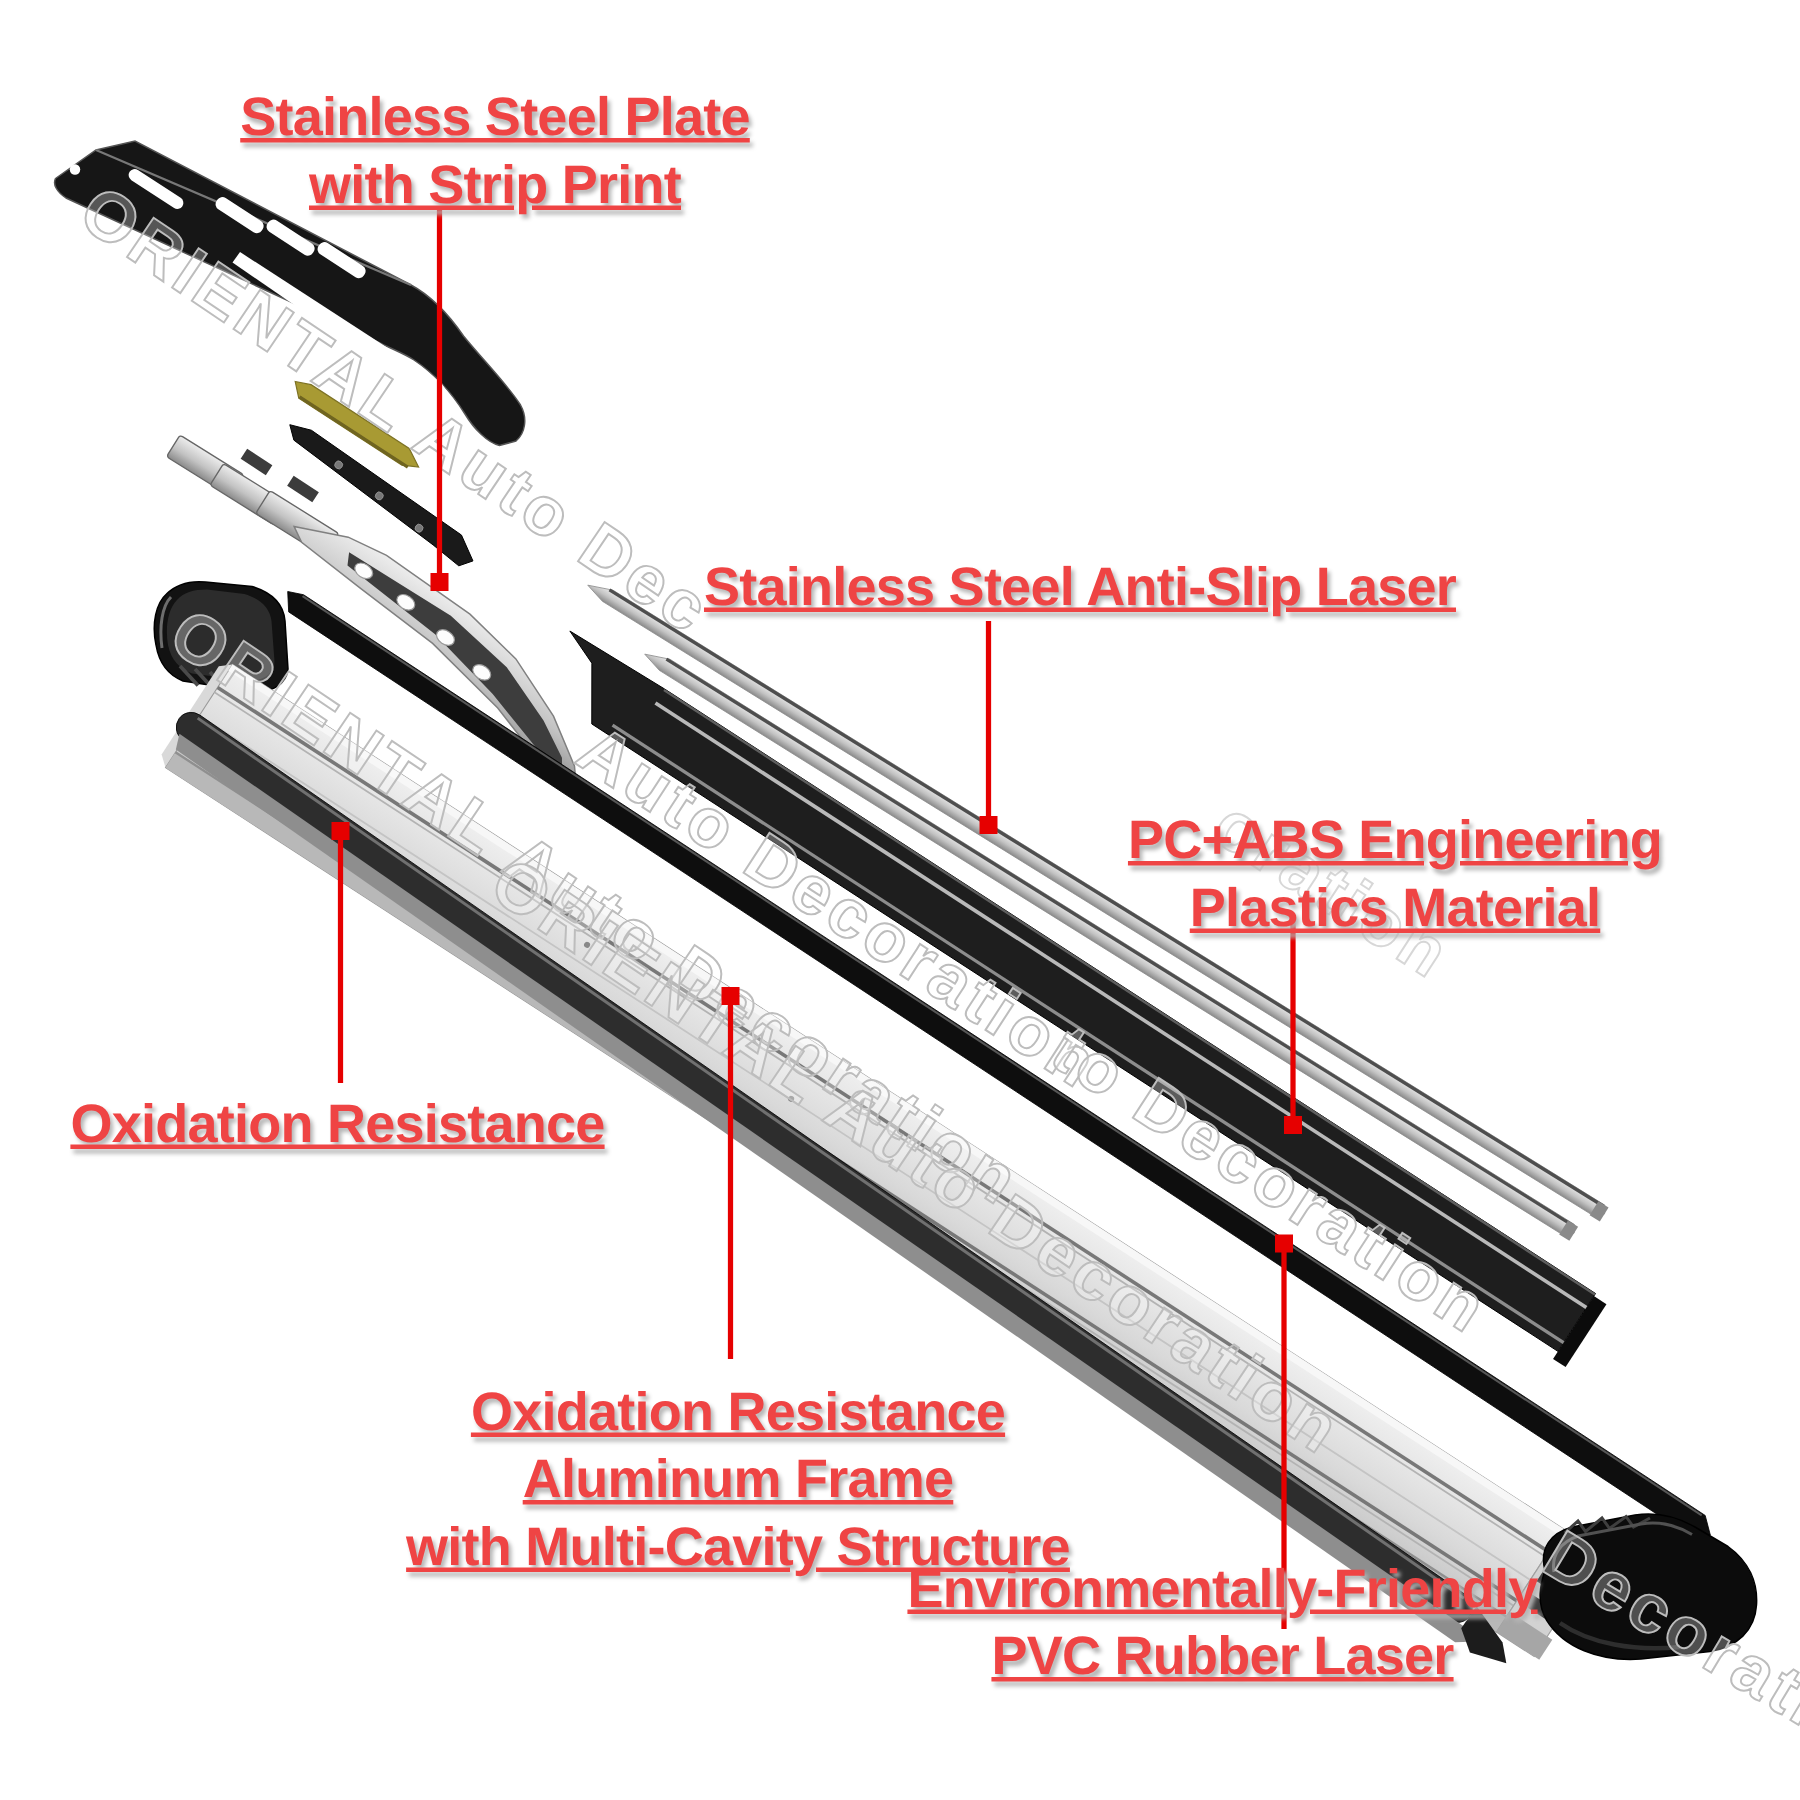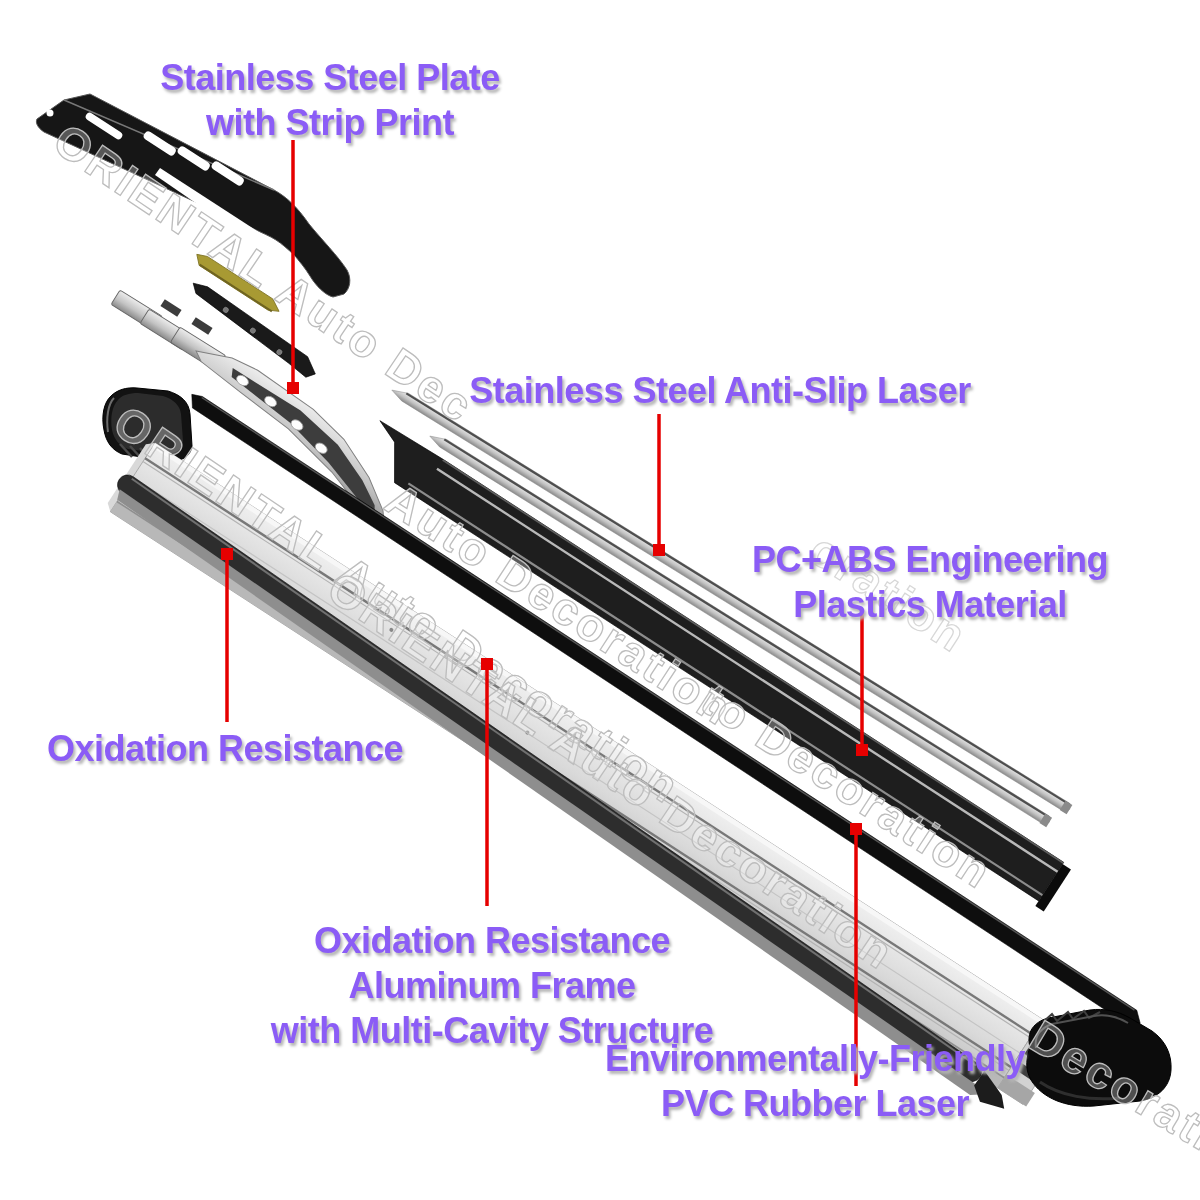--- a/index.html
+++ b/index.html
@@ -5,22 +5,23 @@
   html,body{margin:0;padding:0;background:#ffffff;}
   .stage{
     position:relative;width:1200px;height:1200px;background:#ffffff;
     overflow:hidden;font-family:"Liberation Sans",sans-serif;
   }
   .stage svg{position:absolute;left:0;top:0;}
   .lbl{
     position:absolute;transform:translateX(-50%);
     text-align:center;white-space:nowrap;
     font:bold 36px "Liberation Sans",sans-serif;
-    color:#8b5cf6;line-height:45px;letter-spacing:-0.5px;
+    color:#ef4444;line-height:45px;letter-spacing:-0.5px;
     text-shadow:2px 3px 3px #b5b5b5;
+    text-decoration:underline;
   }
   .wm{
     font:bold 46px "Liberation Sans",sans-serif;
     letter-spacing:3px;
     fill:rgba(255,255,255,0.28);
     stroke:#bdbdbd;stroke-width:1.3px;
   }
 </style>
 </head>
 <body>

